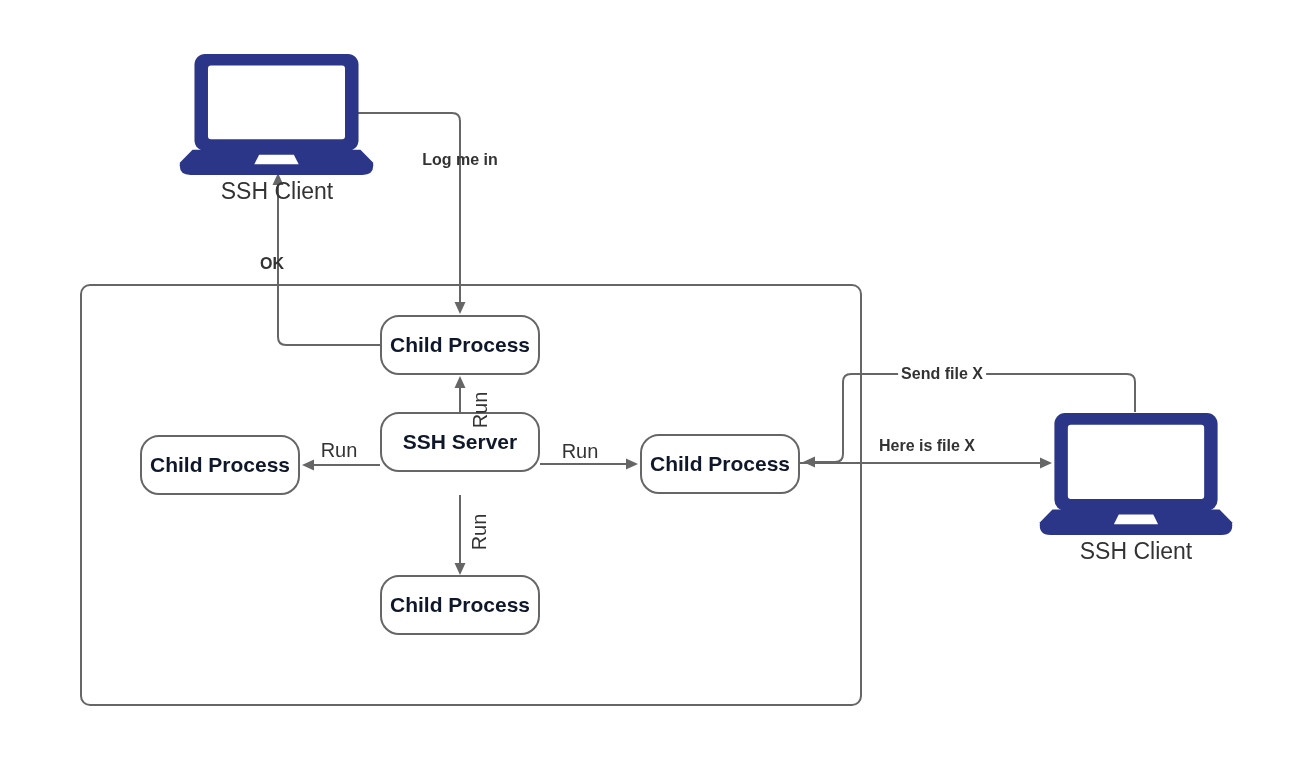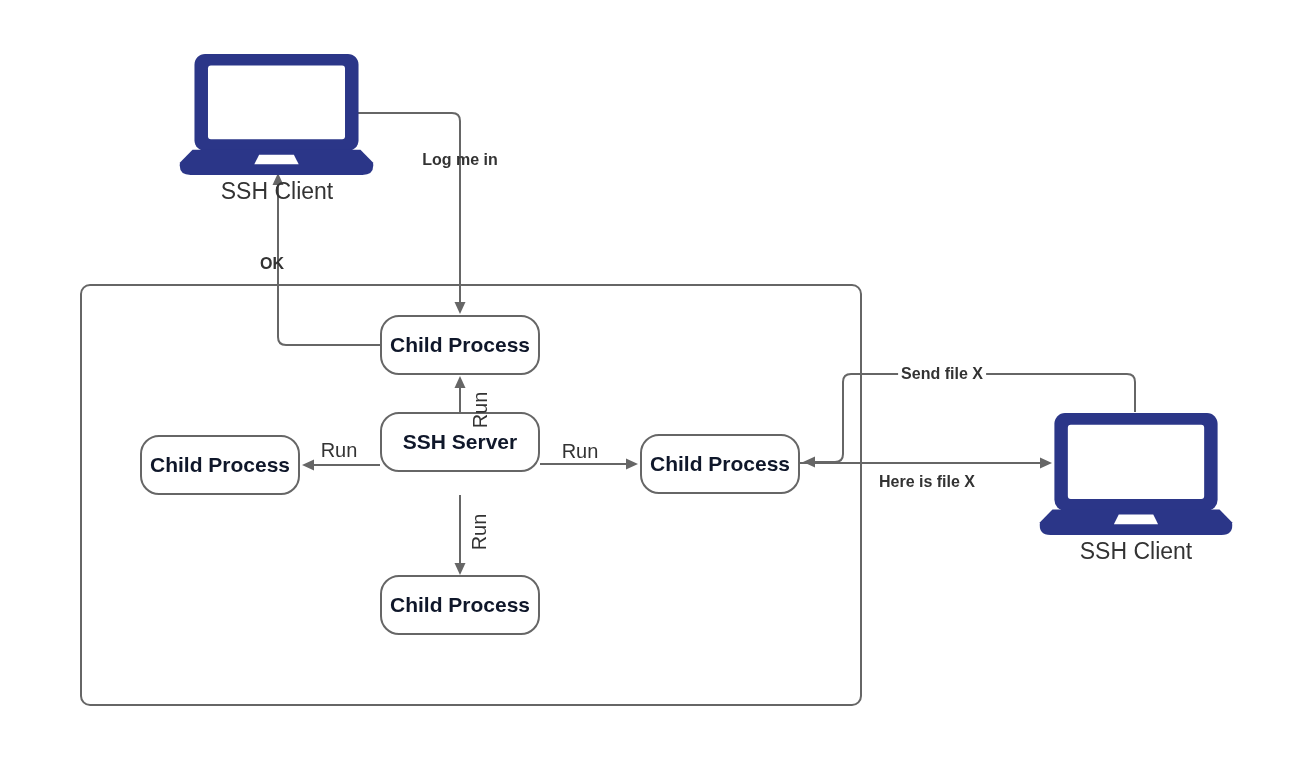--- a/index.html
+++ b/index.html
@@ -86,21 +86,21 @@
   <div class="node" style="left:640px;top:434px;">
     <span>Child Process</span>
   </div>
   <div class="node" style="left:380px;top:575px;">
     <span>Child Process</span>
   </div>
 
   <div class="lbl msg" style="left:460px;top:160px;">Log me in</div>
   <div class="lbl msg" style="left:272px;top:264px;">OK</div>
   <div class="lbl msg bg" style="left:942px;top:374px;">Send file X</div>
-  <div class="lbl msg bg" style="left:927px;top:482px;">Here is file X</div>
+  <div class="lbl msg bg" style="left:927px;top:446px;">Here is file X</div>
   <div class="lbl run vert" style="left:480px;top:410px;">Run</div>
   <div class="lbl run vert" style="left:479px;top:532px;">Run</div>
   <div class="lbl run" style="left:339px;top:450px;">Run</div>
   <div class="lbl run" style="left:580px;top:451px;">Run</div>
 
   <div class="lbl client" style="left:277px;top:192px;">SSH Client</div>
   <div class="lbl client" style="left:1136px;top:552px;">SSH Client</div>
 
 </div>
 

